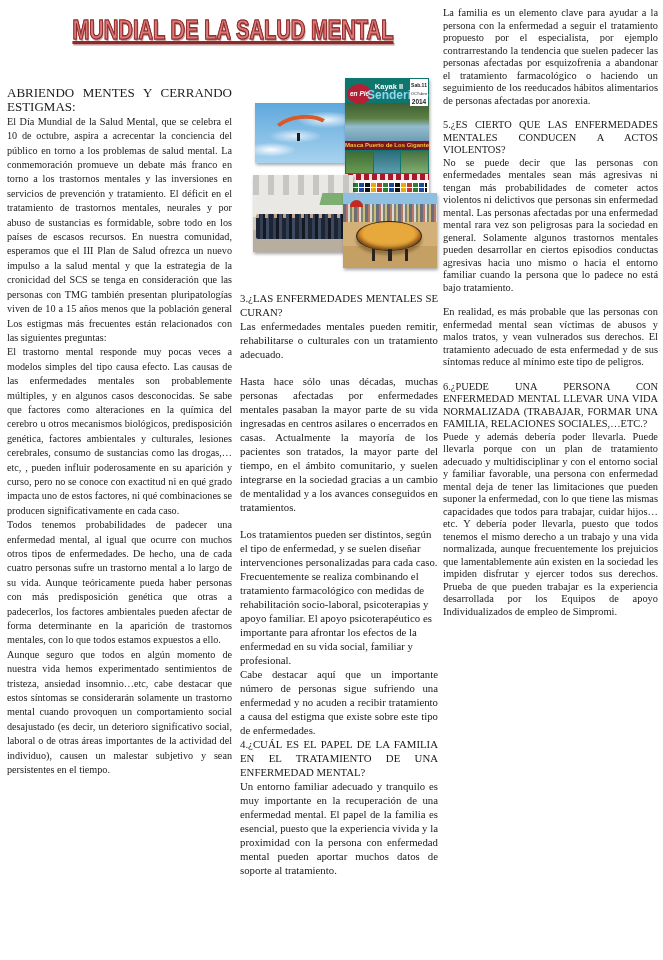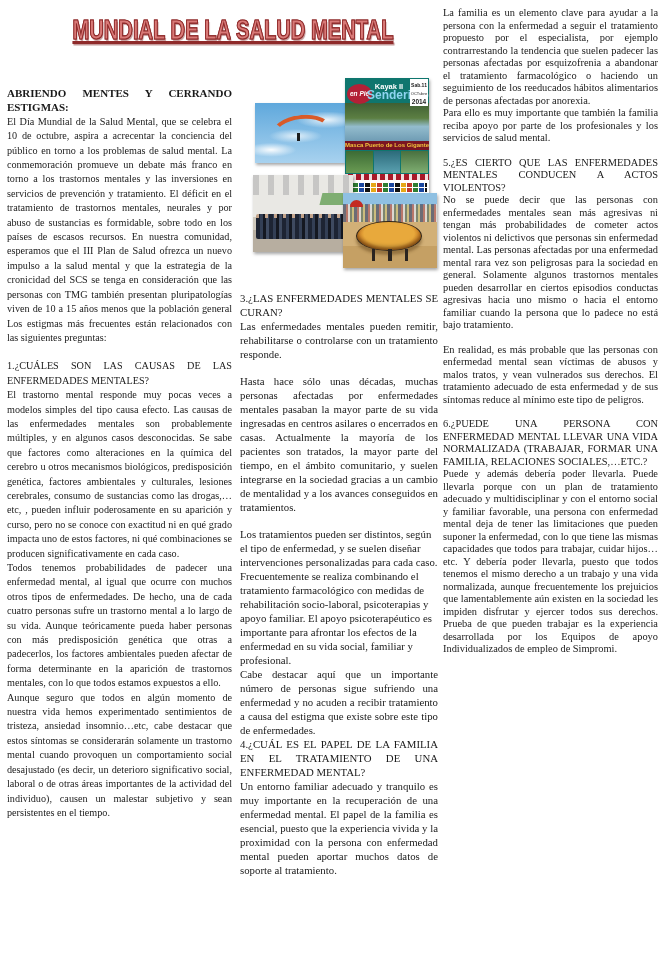--- a/index.html
+++ b/index.html
@@ -19,21 +19,21 @@
     text-decoration:underline; text-decoration-color:#8f2a2a; text-decoration-thickness:2.5px;
     transform:scaleX(0.72); transform-origin:center; line-height:31px;
   }
 
   
   .col { position:absolute; text-align:justify; }
   .col p { margin:0; }
   .col-left  { left:7px;   top:86px; width:225px; font-size:10.2px; line-height:14.4px; }
   .col-mid   { left:240px; top:75px; width:198px; font-size:10.8px; line-height:14px; }
   .col-right { left:443px; top:7px;  width:215px; font-size:10.4px; line-height:12.5px; }
-  .bold-heading { font-weight:bold; font-size:11px; }
+  .bold-heading { font-weight:normal; font-size:13px; }
   .sp14 { margin-top:14px !important; }
   .sp13 { margin-top:13px !important; }
   .sp12 { margin-top:12px !important; }
   .ragged { text-align:left; }
   .mid-text { margin-top:6px; }
 
   
   .collage { position:relative; width:198px; height:210px; text-align:left; }
   .photo { position:absolute; box-shadow:1px 2px 3px rgba(0,0,0,0.35); overflow:hidden; }
 
@@ -118,21 +118,20 @@
 
 <div class="page">
 
   <div class="title-wrap">
     <div><span class="title-line">MUNDIAL DE LA SALUD  MENTAL</span></div>
   </div>
 
   <div class="col col-left">
     <p class="bold-heading">ABRIENDO MENTES Y CERRANDO ESTIGMAS:</p>
     <p>El Día Mundial de la Salud Mental, que se celebra el 10 de octubre, aspira a acrecentar la conciencia del público en torno a los problemas de salud mental. La conmemoración promueve un debate más franco en torno a los trastornos mentales y las inversiones en servicios de prevención y tratamiento. El déficit en el tratamiento de trastornos mentales, neurales y por abuso de sustancias es formidable, sobre todo en los países de escasos recursos. En nuestra comunidad, esperamos que el III Plan de Salud ofrezca un nuevo impulso a la salud mental y que la estrategia de la cronicidad del SCS se tenga en consideración que las personas con TMG también presentan pluripatologías viven de 10 a 15 años menos que la población general Los estigmas más frecuentes están relacionados con las siguientes preguntas:</p>
-    <p class="sp14">1.¿CUÁLES SON LAS CAUSAS DE LAS ENFERMEDADES MENTALES?</p>
     <p>El trastorno mental responde muy pocas veces a modelos simples del tipo causa efecto. Las causas de las enfermedades mentales son probablemente múltiples, y en algunos casos desconocidas. Se sabe que factores como alteraciones en la química del cerebro u otros mecanismos biológicos, predisposición genética, factores ambientales y culturales, lesiones cerebrales, consumo de sustancias como las drogas,…etc, , pueden influir poderosamente en su aparición y curso, pero no se conoce con exactitud ni en qué grado impacta uno de estos factores, ni qué combinaciones se producen significativamente en cada caso.</p>
     <p>Todos tenemos probabilidades de padecer una enfermedad mental, al igual que ocurre con muchos otros tipos de enfermedades. De hecho, una de cada cuatro personas sufre un trastorno mental a lo largo de su vida. Aunque teóricamente pueda haber personas con más predisposición genética que otras a padecerlos, los factores ambientales pueden afectar de forma determinante en la aparición de trastornos mentales, con lo que todos estamos expuestos a ello.</p>
     <p>Aunque seguro que todos en algún momento de nuestra vida hemos experimentado sentimientos de tristeza, ansiedad insomnio…etc, cabe destacar que estos síntomas se considerarán solamente un trastorno mental cuando provoquen un comportamiento social desajustado (es decir, un deterioro significativo social, laboral o de otras áreas importantes de la actividad del individuo), causen un malestar subjetivo y sean persistentes en el tiempo.</p>
   </div>
 
   <div class="col col-mid">
 
     <div class="collage">
 
       <div class="photo photo-paraglider">
@@ -177,32 +176,31 @@
         <div class="paella-crowd"></div>
         <div class="umbrella"></div>
         <div class="pan"></div>
         <div class="pan-legs"></div>
       </div>
 
     </div>
 
     <div class="mid-text">
       <p>3.¿LAS ENFERMEDADES MENTALES SE CURAN?</p>
-      <p>Las enfermedades mentales pueden remitir, rehabilitarse o controlarse con un tratamiento responde.</p>
+      <p>Las enfermedades mentales pueden remitir, rehabilitarse o culturales con un tratamiento adecuado.</p>
       <p class="sp13">Hasta hace sólo unas décadas, muchas personas afectadas por enfermedades mentales pasaban la mayor parte de su vida ingresadas en centros asilares o encerrados en casas. Actualmente la mayoría de los pacientes son tratados, la mayor parte del tiempo, en el ámbito comunitario, y suelen integrarse en la sociedad gracias a un cambio de mentalidad y a los avances conseguidos en tratamientos.</p>
       <p class="sp13 ragged">Los tratamientos pueden ser distintos, según el tipo de enfermedad, y se suelen diseñar intervenciones personalizadas para cada caso. Frecuentemente se realiza combinando el tratamiento farmacológico con medidas de rehabilitación socio-laboral, psicoterapias y apoyo familiar. El apoyo psicoterapéutico es importante para afrontar los efectos de la enfermedad en su vida social, familiar y profesional.</p>
       <p>Cabe destacar aquí que un importante número de personas sigue sufriendo una enfermedad y no acuden a recibir tratamiento a causa del estigma que existe sobre este tipo de enfermedades.</p>
       <p>4.¿CUÁL ES EL PAPEL DE LA FAMILIA EN EL TRATAMIENTO DE UNA ENFERMEDAD MENTAL?</p>
       <p>Un entorno familiar adecuado y tranquilo es muy importante en la recuperación de una enfermedad mental. El papel de la familia es esencial, puesto que la experiencia vivida y la proximidad con la persona con enfermedad mental pueden aportar muchos datos de soporte al tratamiento.</p>
     </div>
   </div>
 
   <div class="col col-right">
     <p>La familia es un elemento clave para ayudar a la persona con la enfermedad a seguir el tratamiento propuesto por el especialista, por ejemplo contrarrestando la tendencia que suelen padecer las personas afectadas por esquizofrenia a abandonar el tratamiento farmacológico o haciendo un seguimiento de los reeducados hábitos alimentarios de personas afectadas por anorexia.</p>
-    <p>Para ello es muy importante que también la familia reciba apoyo por parte de los profesionales y los servicios de salud mental.</p>
     <p class="sp12">5.¿ES CIERTO QUE LAS ENFERMEDADES MENTALES CONDUCEN A ACTOS VIOLENTOS?</p>
     <p>No se puede decir que las personas con enfermedades mentales sean más agresivas ni tengan más probabilidades de cometer actos violentos ni delictivos que personas sin enfermedad mental. Las personas afectadas por una enfermedad mental rara vez son peligrosas para la sociedad en general. Solamente algunos trastornos mentales pueden desarrollar en ciertos episodios conductas agresivas hacia uno mismo o hacia el entorno familiar cuando la persona que lo padece no está bajo tratamiento.</p>
     <p class="sp12">En realidad, es más probable que las personas con enfermedad mental sean víctimas de abusos y malos tratos, y vean vulnerados sus derechos. El tratamiento adecuado de esta enfermedad y de sus síntomas reduce al mínimo este tipo de peligros.</p>
     <p class="sp12">6.¿PUEDE UNA PERSONA CON ENFERMEDAD MENTAL LLEVAR UNA VIDA NORMALIZADA (TRABAJAR, FORMAR UNA FAMILIA, RELACIONES SOCIALES,…ETC.?</p>
     <p>Puede y además debería poder llevarla. Puede llevarla porque con un plan de tratamiento adecuado y multidisciplinar y con el entorno social y familiar favorable, una persona con enfermedad mental deja de tener las limitaciones que pueden suponer la enfermedad, con lo que tiene las mismas capacidades que todos para trabajar, cuidar hijos…etc. Y debería poder llevarla, puesto que todos tenemos el mismo derecho a un trabajo y una vida normalizada, aunque frecuentemente los prejuicios que lamentablemente aún existen en la sociedad les impiden disfrutar y ejercer todos sus derechos. Prueba de que pueden trabajar es la experiencia desarrollada por los Equipos de apoyo Individualizados de empleo de Simpromi.</p>
   </div>
 
 </div>
 
 </body></html>

